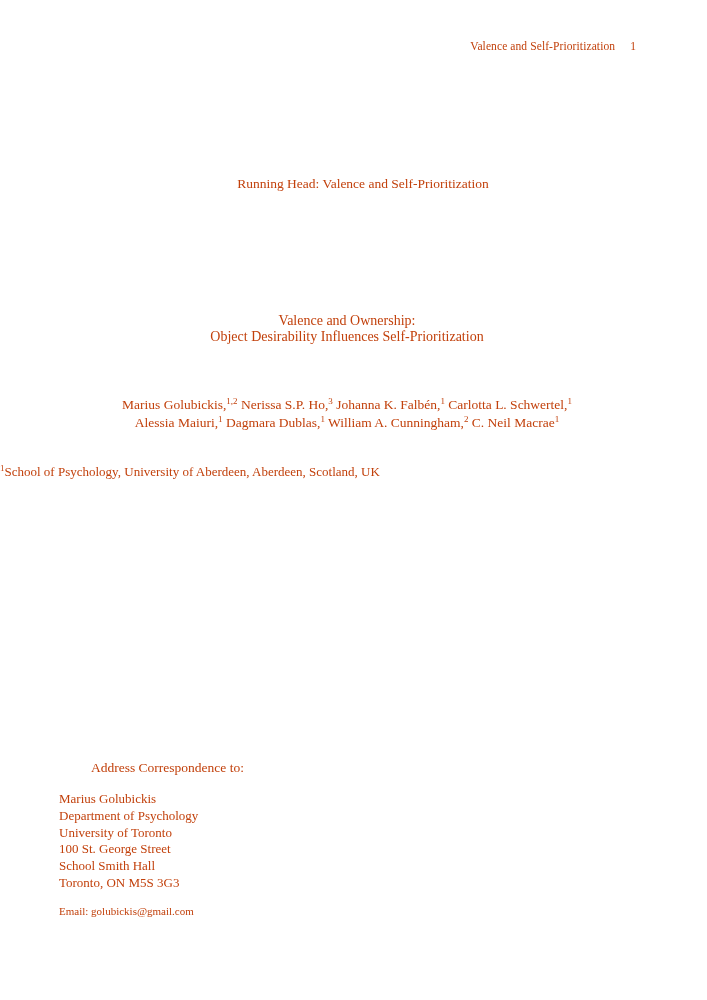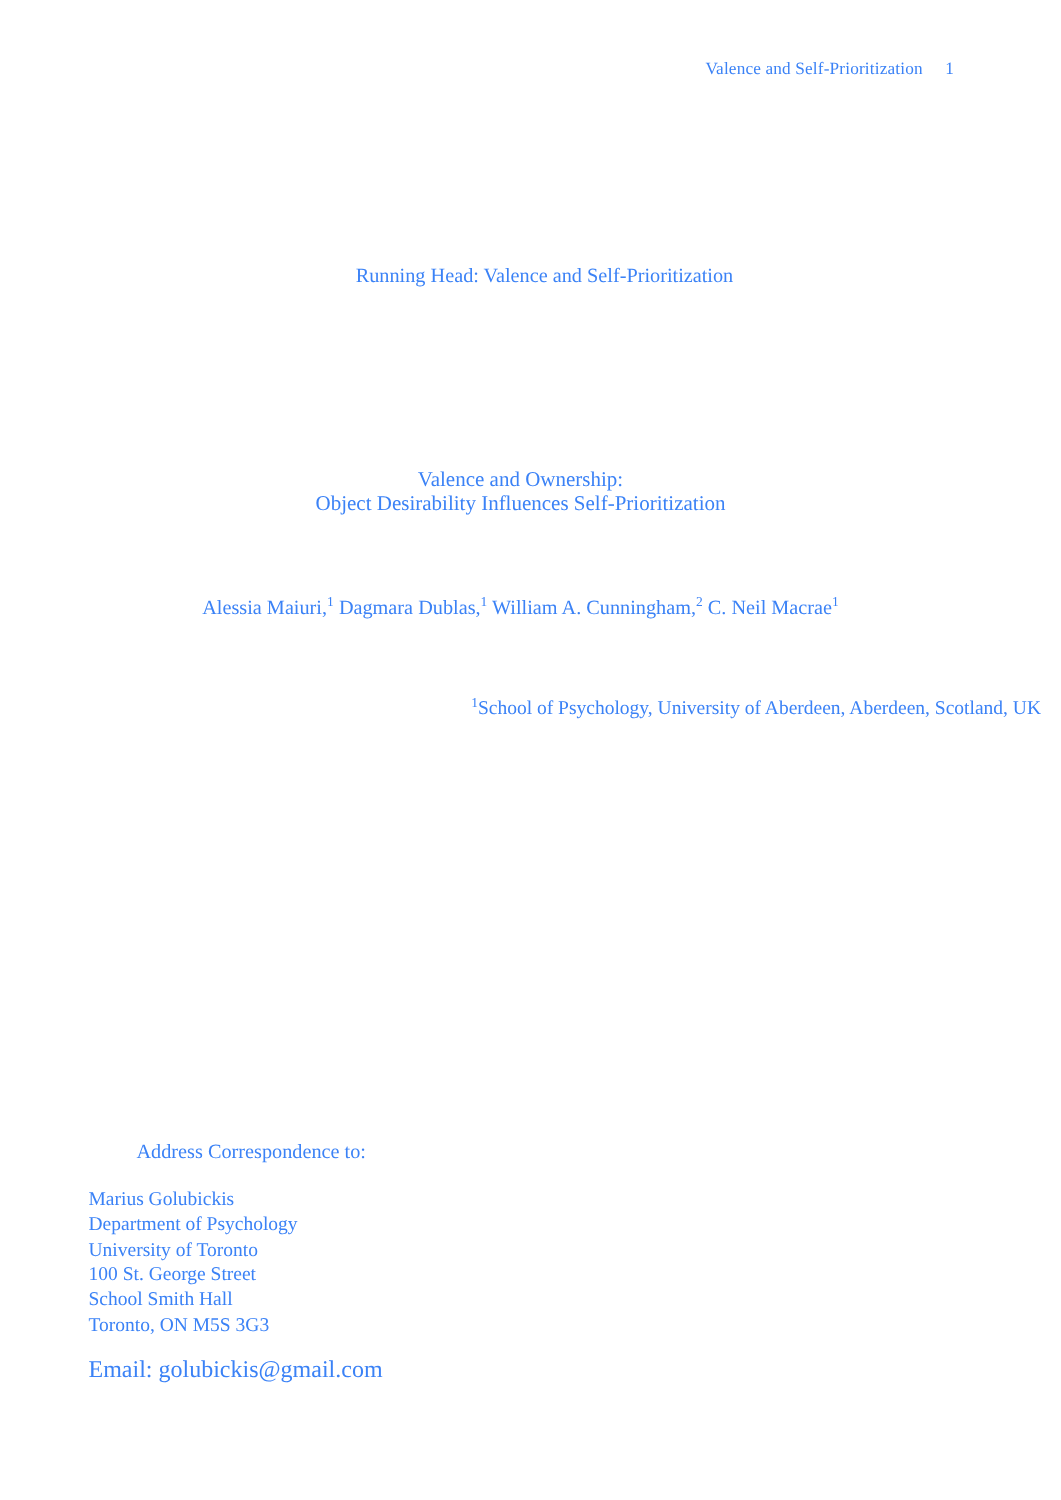--- a/index.html
+++ b/index.html
@@ -6,21 +6,21 @@
     margin: 0;
     padding: 0;
     background: #ffffff;
   }
   .page {
     position: relative;
     width: 694px;
     height: 1000px;
     background: #ffffff;
     font-family: "Liberation Serif", "DejaVu Serif", serif;
-    color: #3b82f6;
+    color: #c2410c;
     overflow: hidden;
   }
   .page-header {
     position: absolute;
     top: 40px;
     right: 58px;
     font-size: 11.5px;
     letter-spacing: 0.1px;
     white-space: nowrap;
   }
@@ -61,21 +61,21 @@
     line-height: 0;
     vertical-align: baseline;
     position: relative;
     top: -5px;
   }
   .affiliations {
     position: absolute;
     top: 463px;
     left: 0;
     width: 100%;
-    text-align: right;
+    text-align: left;
     font-size: 13px;
     line-height: 17px;
   }
   .correspondence-label {
     position: absolute;
     top: 760px;
     left: 59px;
     font-size: 13.5px;
     margin-left: 32px;
   }
@@ -83,40 +83,46 @@
     position: absolute;
     top: 791px;
     left: 59px;
     font-size: 13px;
     line-height: 16.8px;
   }
   .email-line {
     position: absolute;
     top: 905px;
     left: 59px;
-    font-size: 16px;
+    font-size: 11px;
   }
 </style>
 </head>
 <body>
 
 <div class="page">
 
   <div class="page-header">
     <span>Valence and Self-Prioritization</span><span class="pagenum">1</span>
   </div>
 
   <div class="running-head">Running Head: Valence and Self-Prioritization</div>
 
   <div class="title-block">
     <div class="title-line1">Valence and Ownership:</div>
     <div class="title-line2">Object Desirability Influences Self-Prioritization</div>
   </div>
 
   <div class="authors">
+    <div>
+      <span class="seg"><span>Marius Golubickis,</span><sup>1,2</sup></span>
+      <span class="seg"><span>Nerissa S.P. Ho,</span><sup>3</sup></span>
+      <span class="seg"><span>Johanna K. Falbén,</span><sup>1</sup></span>
+      <span class="seg"><span>Carlotta L. Schwertel,</span><sup>1</sup></span>
+    </div>
     <div>
       <span class="seg"><span>Alessia Maiuri,</span><sup>1</sup></span>
       <span class="seg"><span>Dagmara Dublas,</span><sup>1</sup></span>
       <span class="seg"><span>William A. Cunningham,</span><sup>2</sup></span>
       <span class="seg"><span>C. Neil Macrae</span><sup>1</sup></span>
     </div>
   </div>
 
   <div class="affiliations">
     <div><sup>1</sup><span>School of Psychology, University of Aberdeen, Aberdeen, Scotland, UK</span></div>

